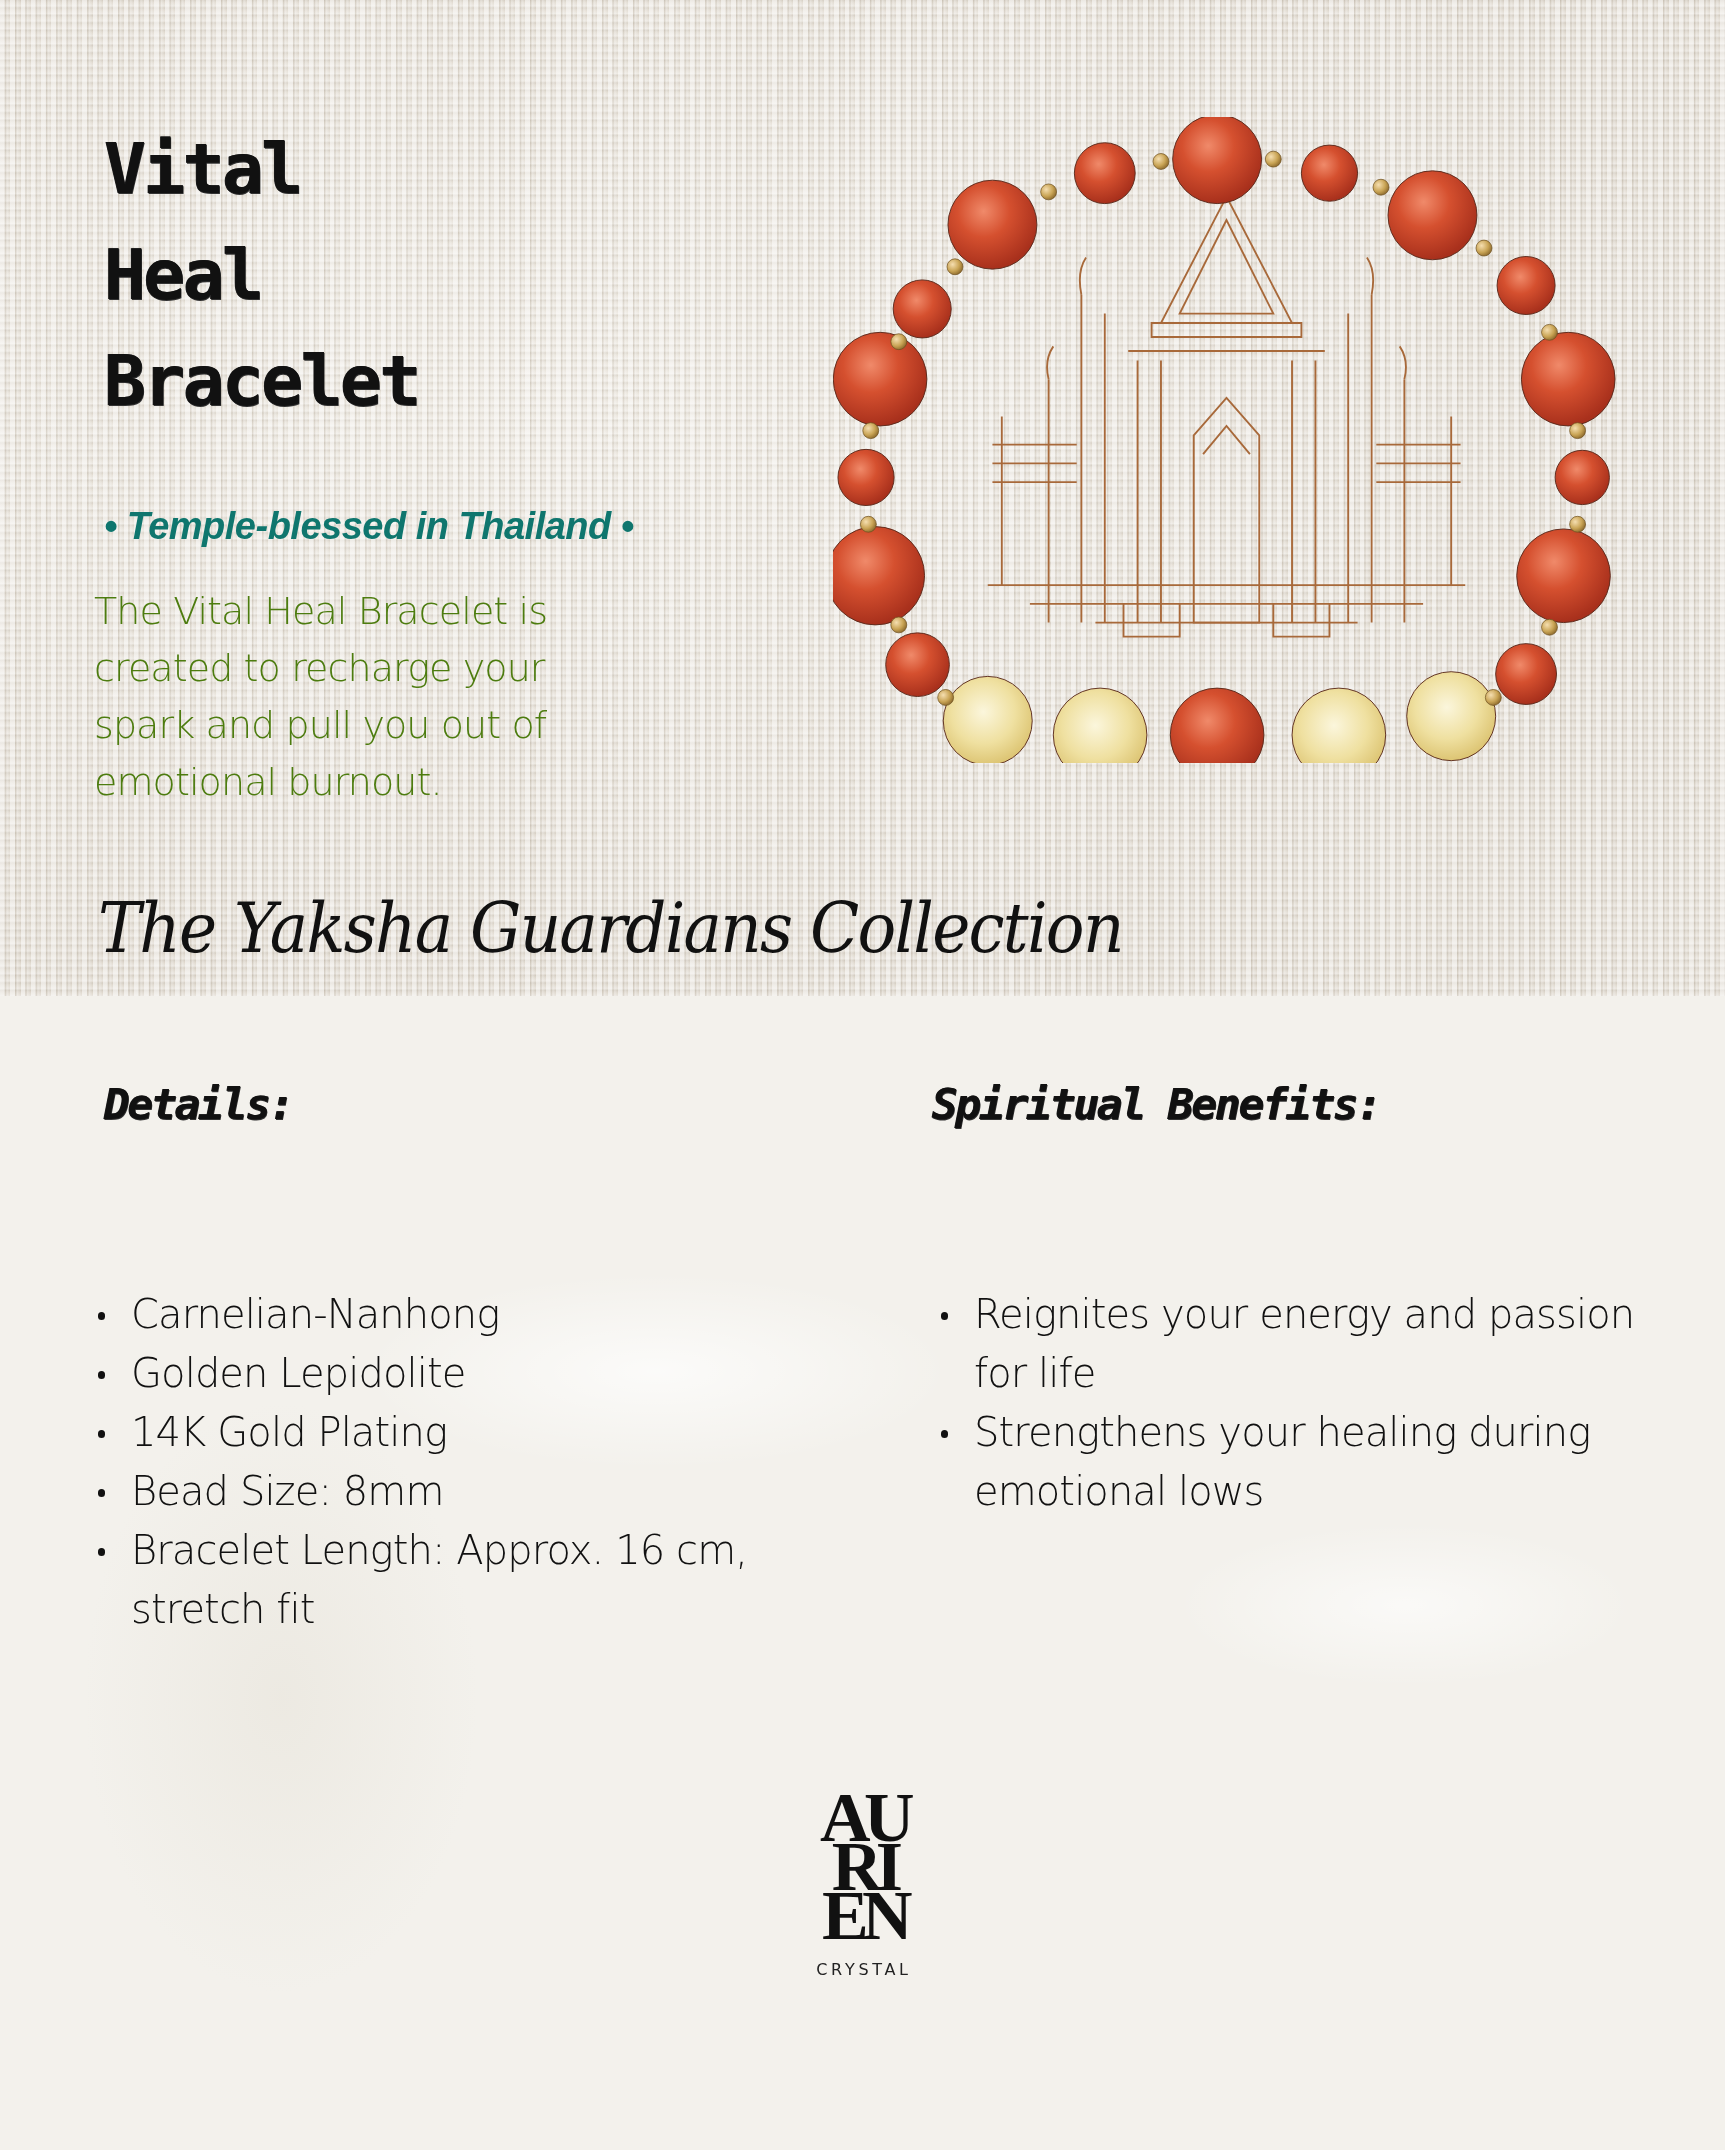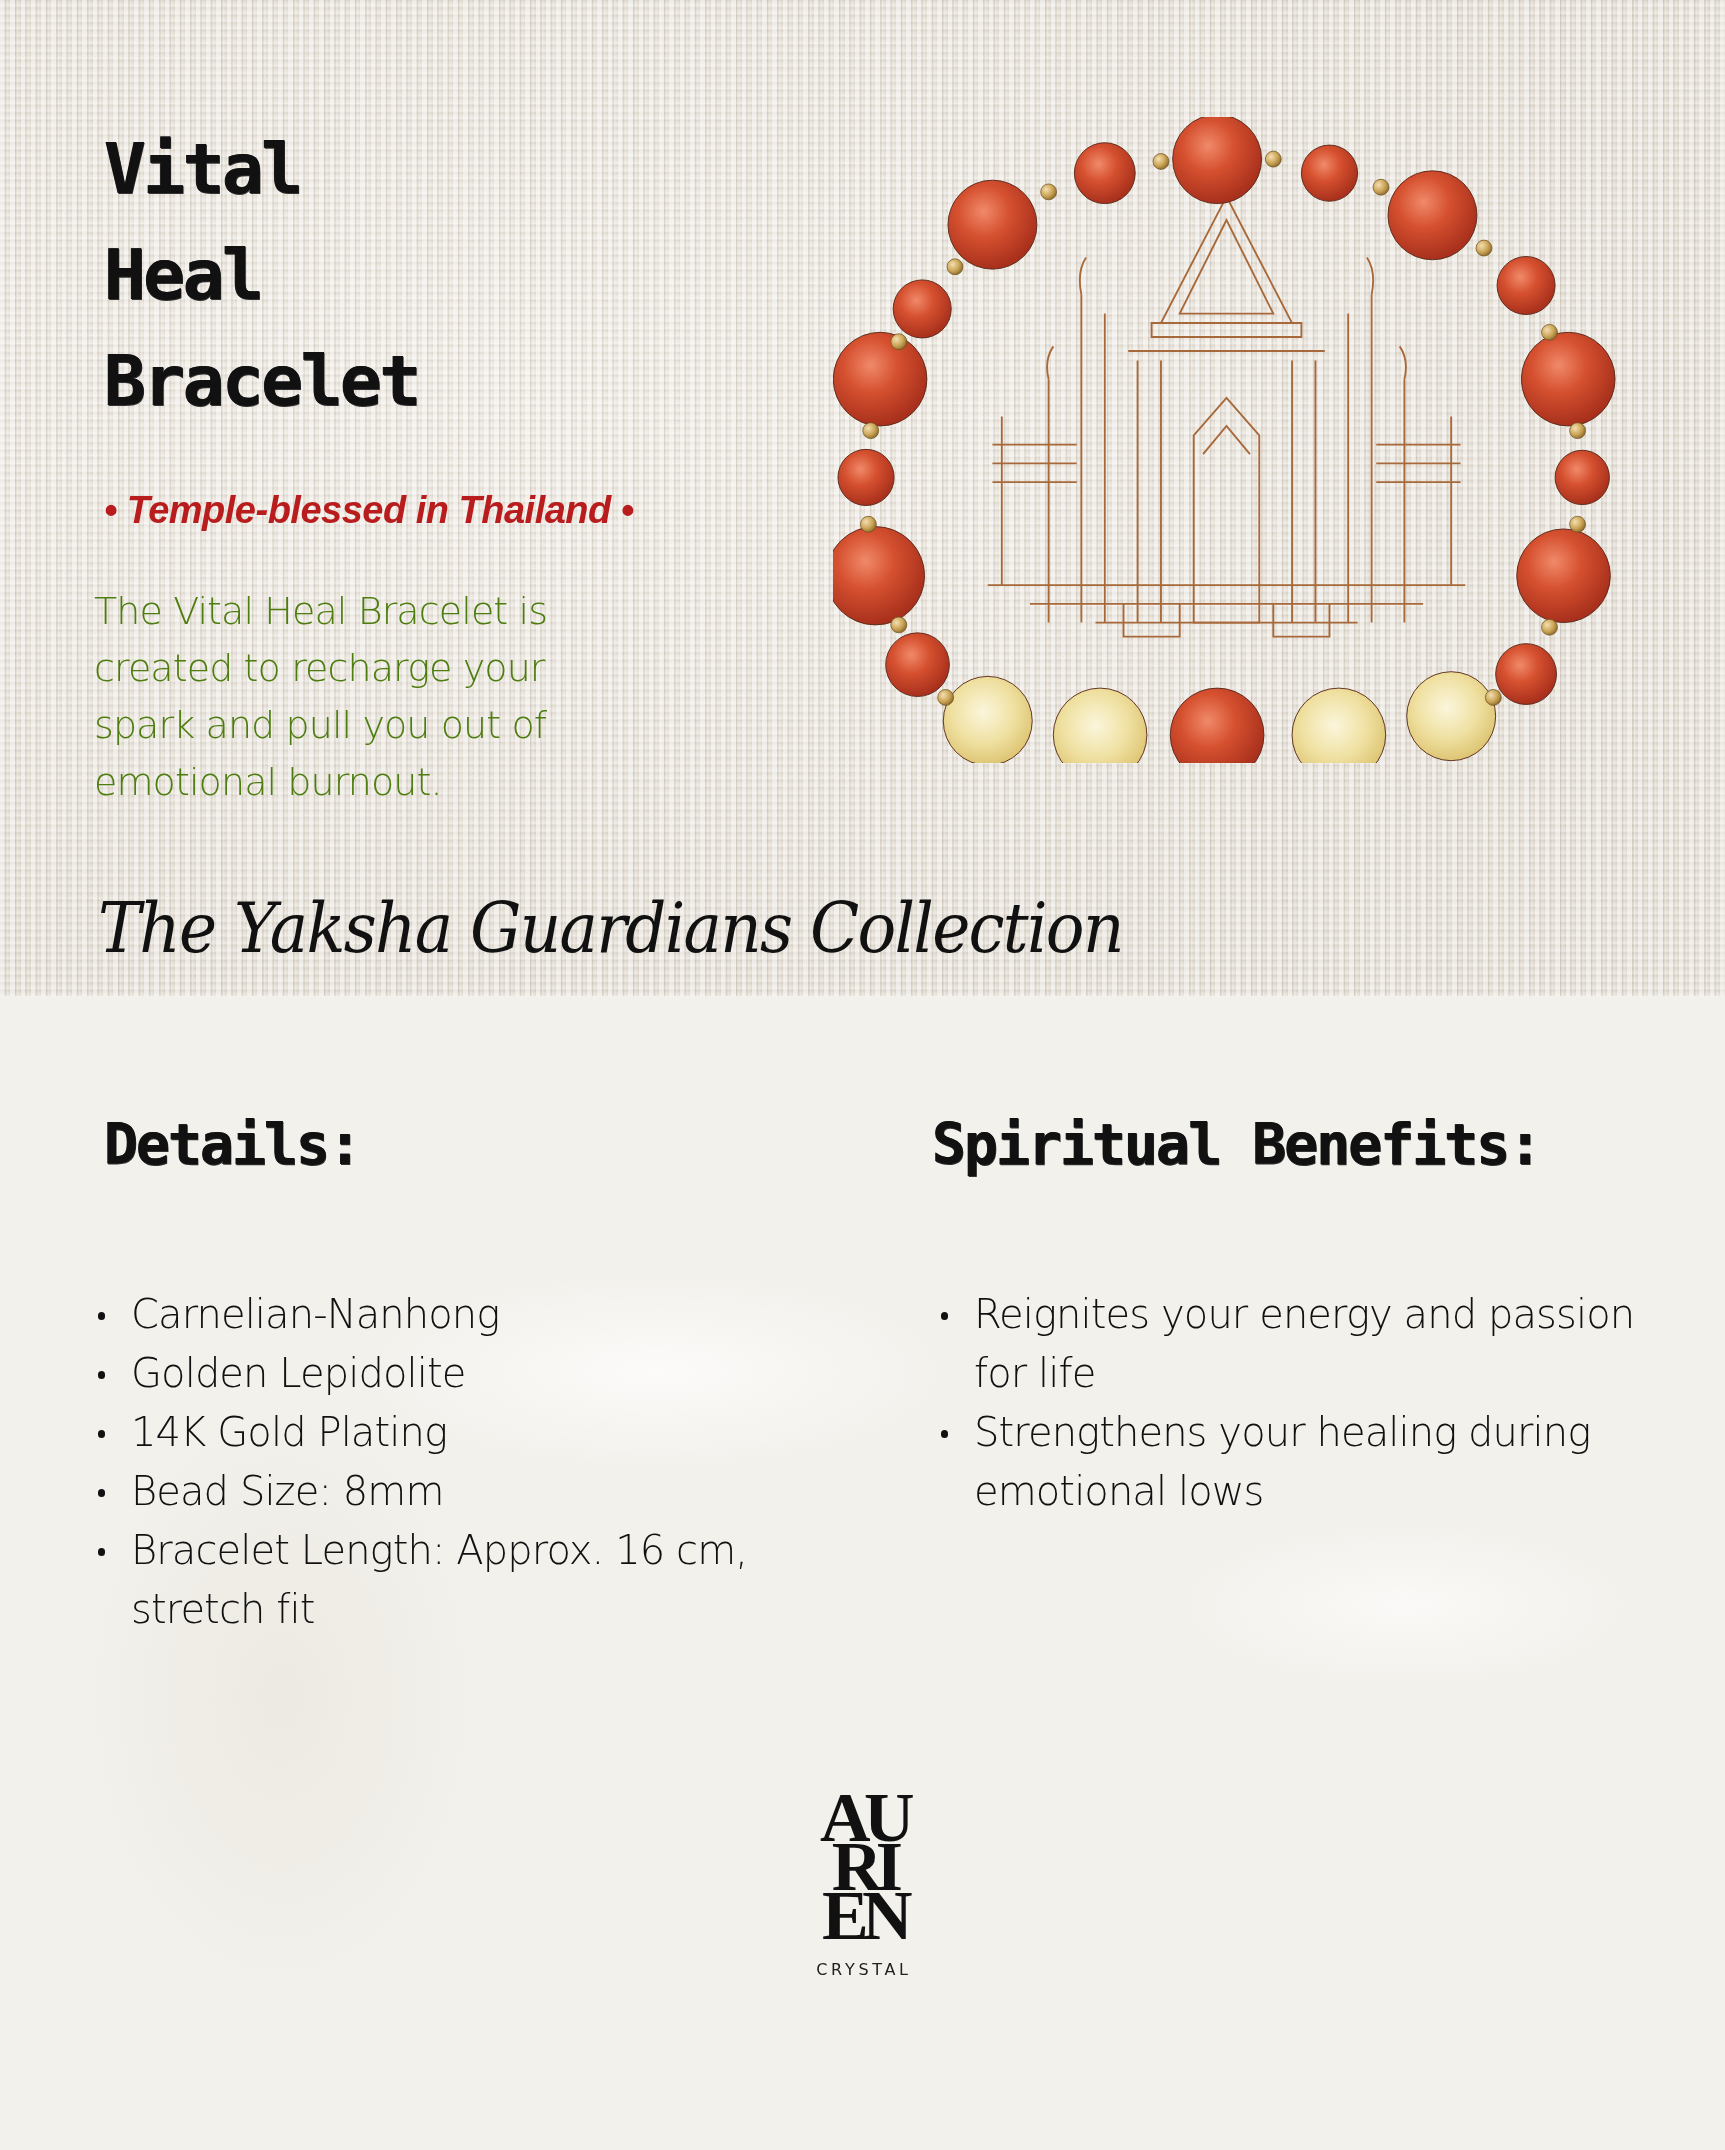--- a/index.html
+++ b/index.html
@@ -25,37 +25,37 @@
         #f3f1ec;
     }
     .typewriter {
       font-family: "DejaVu Sans Mono", "Liberation Mono", monospace;
       font-weight: bold; color: #111;
       text-shadow: 0.5px 0.5px 0 #333, -0.5px 0 0 #222;
     }
     .title { position: absolute; left: 104px; top: 116px; font-size: 70px; line-height: 106px; letter-spacing: -2.8px; }
     .title div { white-space: nowrap; }
     .tagline {
-      position: absolute; left: 104px; top: 489px;
+      position: absolute; left: 104px; top: 505px;
       font-family: "Liberation Sans", sans-serif; font-weight: bold; font-style: italic;
-      font-size: 38px; color: #b91c1c; white-space: nowrap; letter-spacing: -0.5px;
+      font-size: 38px; color: #0f766e; white-space: nowrap; letter-spacing: -0.5px;
     }
     .desc {
       position: absolute; left: 94px; top: 583px; width: 585px;
       font-family: "DejaVu Sans", sans-serif; font-weight: 300;
       font-size: 38px; line-height: 57px; color: #4d7c0f; letter-spacing: -0.9px;
     }
     .collection {
       position: absolute; left: 98px; top: 887px;
       font-family: "DejaVu Serif", serif; font-style: italic;
       font-size: 70px; color: #111; white-space: nowrap; letter-spacing: -1.9px;
       transform: scaleX(0.92); transform-origin: left top;
     }
     .bracelet { position: absolute; left: 833px; top: 117px; width: 787px; height: 646px; }
-    .section-title { position: absolute; top: 1111px; font-size: 57px; letter-spacing: -2.3px; white-space: nowrap; }
+    .section-title { position: absolute; top: 1079px; font-size: 43px; letter-spacing: -2.3px; white-space: nowrap; font-style: italic; }
     .list {
       position: absolute; top: 1285px; margin: 0; padding: 0; list-style: none;
       font-family: "DejaVu Sans", sans-serif; font-weight: 300;
       font-size: 40px; line-height: 59px; color: #111; letter-spacing: -0.9px;
     }
     .list li { position: relative; padding-left: 37px; }
     .list li::before {
       content: ""; position: absolute; left: 3.7px; top: 27px;
       width: 7.5px; height: 7.5px; border-radius: 50%; background: #111;
     }

